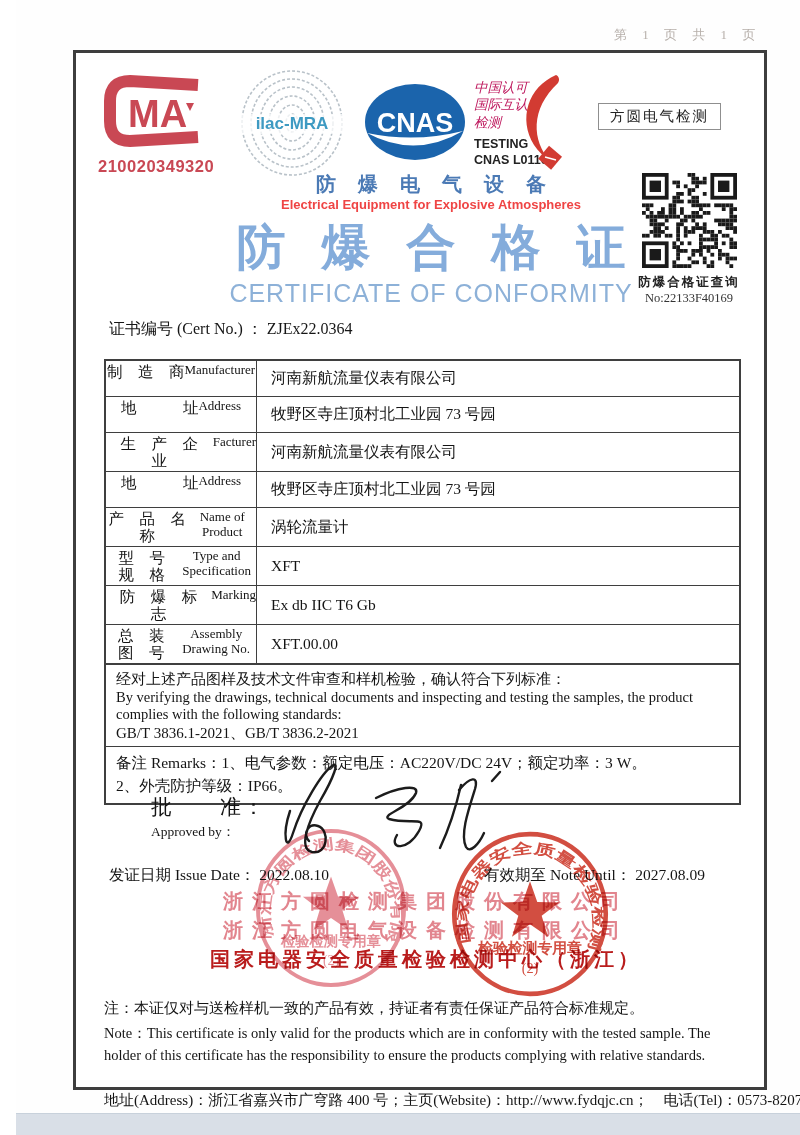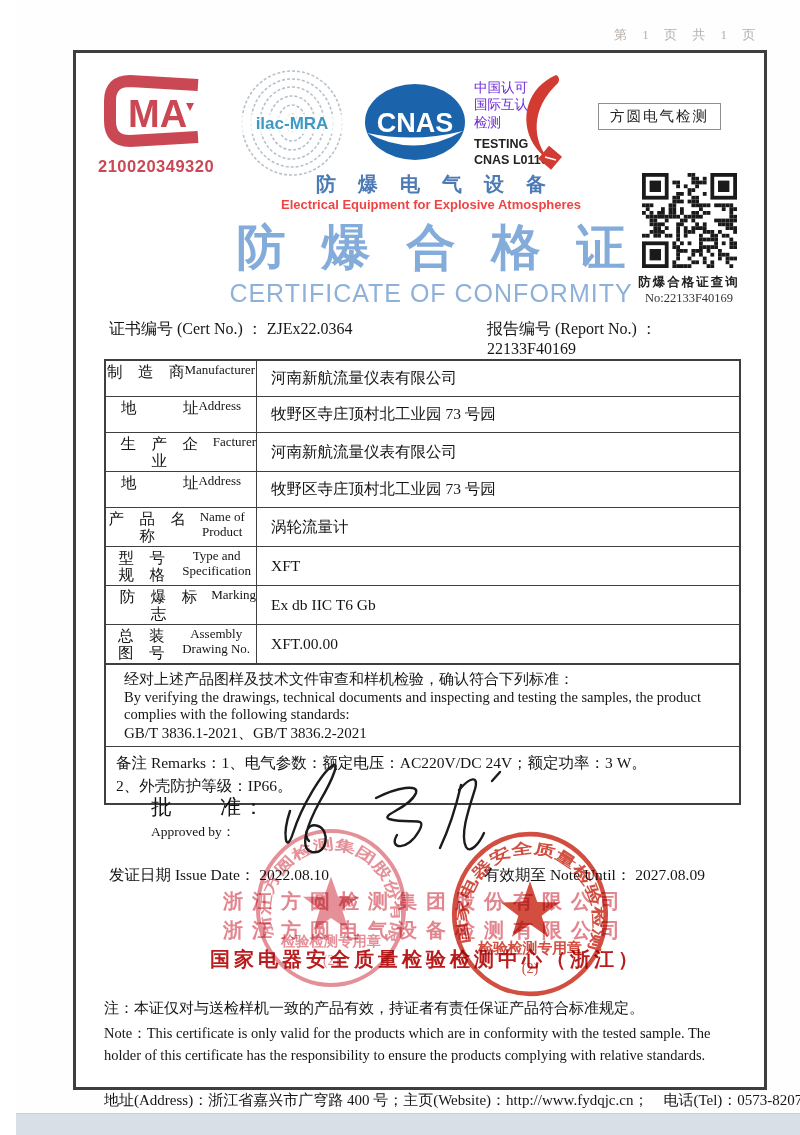--- a/index.html
+++ b/index.html
@@ -13,21 +13,21 @@
   
   .logo-row{position:absolute;left:0;top:0;width:100%;height:140px;}
   .cma{position:absolute;left:22px;top:20px;width:130px;}
   .cma-num{margin-top:4px;font-family:"Liberation Sans",sans-serif;font-weight:bold;color:#c94854;font-size:16.5px;letter-spacing:.5px;}
   .ilac{position:absolute;left:160px;top:14px;width:112px;height:112px;}
   .ilac-text{position:absolute;left:0;top:47px;width:112px;text-align:center;
              font-family:"Liberation Sans",sans-serif;font-weight:bold;font-size:17px;color:#3e9ac2;
              background:rgba(255,255,255,.75);}
   .cnas-mark{position:absolute;left:286px;top:28px;}
   .cnas-side{position:absolute;left:398px;top:26px;font-family:"Liberation Sans",sans-serif;}
-  .cnas-side .cn{font-size:13.5px;color:#6d28d9;line-height:1.28;}
+  .cnas-side .cn{font-size:13.5px;color:#be185d;line-height:1.28;font-style:italic;}
   .cnas-side .en{font-weight:bold;font-size:12.5px;color:#222;line-height:1.3;margin-top:5px;}
   .fy{position:absolute;left:428px;top:18px;width:260px;height:110px;}
   .fy-swoosh{position:absolute;left:0;top:0;}
   .fy-box{position:absolute;left:94px;top:32px;border:1.5px solid #8f8f8f;padding:3px 11px;
           font-size:14.5px;color:#222;letter-spacing:2px;white-space:nowrap;}
 
   
   .hdr{position:absolute;left:0;width:100%;text-align:center;padding-left:11px;}
   .cn-sub{top:118px;font-size:20px;font-weight:bold;color:#4b7ab5;letter-spacing:22px;text-indent:22px;}
   .en-sub{top:144px;font-family:"Liberation Sans",sans-serif;font-size:13px;font-weight:bold;color:#ef4444;}
@@ -46,21 +46,21 @@
 
   
   .tbl{position:absolute;left:28px;top:306px;width:633px;border:2px solid #3f3f3f;background:#fff;}
   .trow{display:flex;border-bottom:1.5px solid #3f3f3f;min-height:35px;}
   .trow:last-child{border-bottom:none;}
   .tlabel{width:150px;border-right:1.5px solid #3f3f3f;display:flex;justify-content:center;
           text-align:center;padding:2px 0;}
   .tlabel .cn{font-size:15.5px;color:#141414;line-height:1.1;}
   .tlabel .en{font-size:13px;color:#141414;line-height:1.15;}
   .tvalue{flex:1;display:flex;align-items:center;padding-left:14px;font-size:15.5px;color:#141414;}
-  .stds{border-top:0.5px solid #3f3f3f;padding:5px 10px 4px 18px;font-size:15px;line-height:1.22;color:#141414;}
+  .stds{border-top:0.5px solid #3f3f3f;padding:5px 10px 4px 10px;font-size:15px;line-height:1.22;color:#141414;}
   .stds .en{font-size:14.5px;}
   .rmks{border-top:1.5px solid #3f3f3f;padding:5px 10px 6px 10px;font-size:15.5px;color:#141414;line-height:1.45;}
 
   
   .approve{position:absolute;left:75px;top:740px;}
   .approve .cn{font-size:21px;color:#141414;letter-spacing:2px;}
   .approve .en{font-size:13.5px;color:#141414;margin-top:2px;}
   .signature{position:absolute;left:180px;top:700px;z-index:5;}
 
   
@@ -368,24 +368,20 @@
           <rect x="3.8" y="72.2" width="19" height="19" fill="#ffffff"></rect>
           <rect x="7.6" y="76" width="11.399999999999999" height="11.399999999999999" fill="#1a1a1a"></rect>
         </svg>
       <div class="qr-caption">防爆合格证查询</div>
       <div class="qr-number">No:22133F40169</div>
     </div>
 
     <div class="cert-line">
       <span>证书编号 (Cert No.) ：</span>
       <b>ZJEx22.0364</b>
-      <span class="seg-r">
-        <span>报告编号 (Report No.) ：</span>
-        <b>22133F40169</b>
-      </span>
     </div>
 
     <div class="tbl">
       <div class="trow">
         <div class="tlabel">
             <div class="cn">制　造　商</div>
             <div class="en">Manufacturer</div>
           </div>
         <div class="tvalue">河南新航流量仪表有限公司</div>
       </div>

